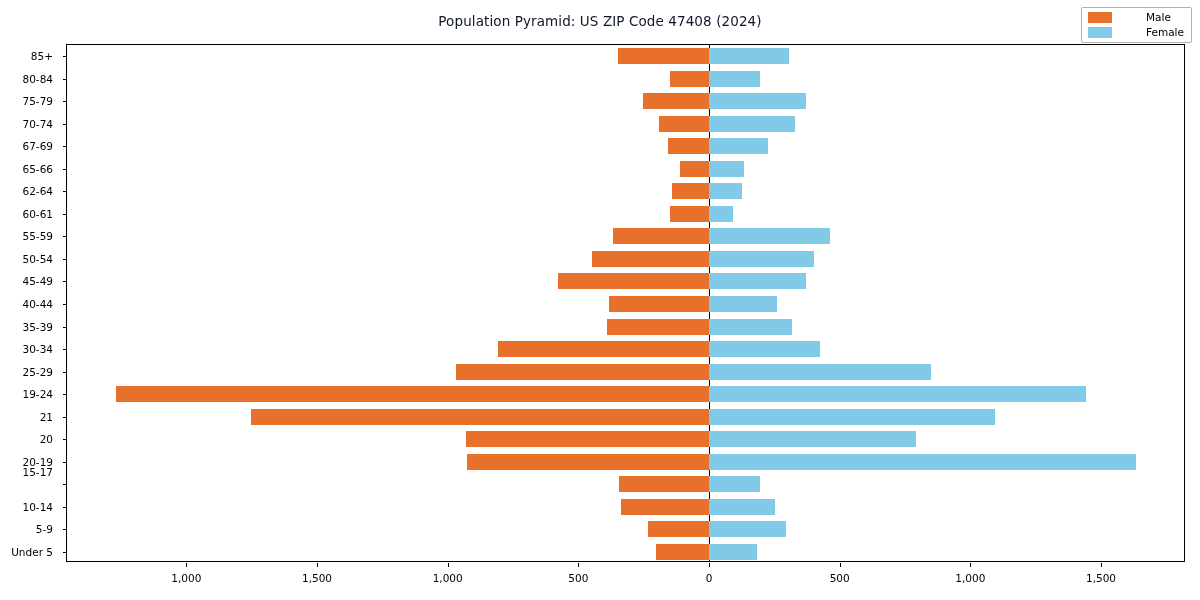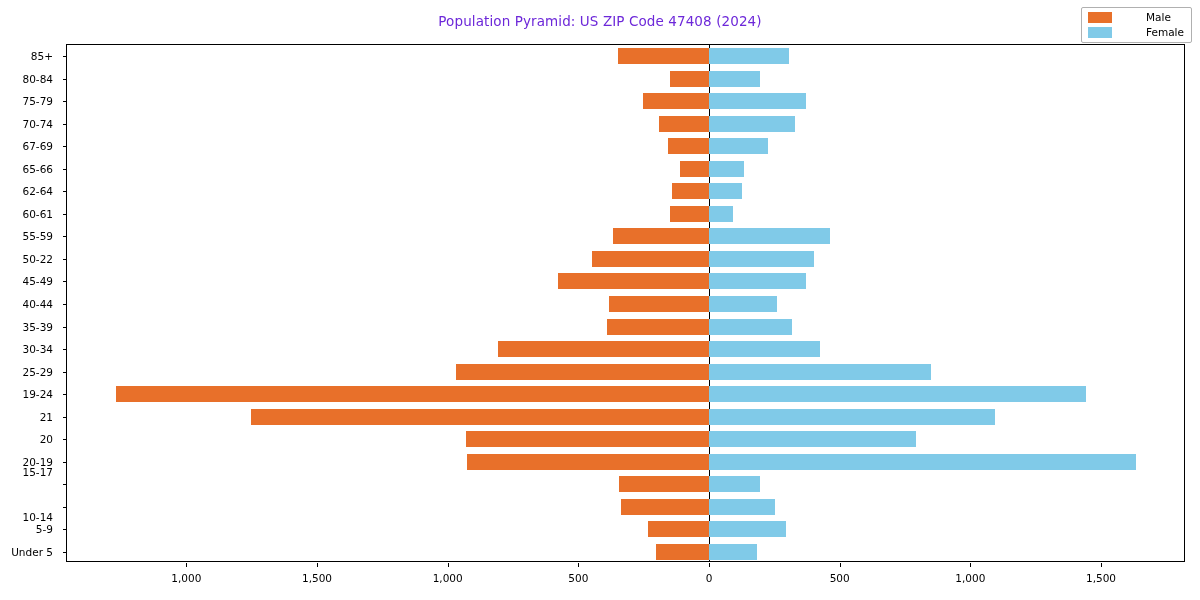--- a/index.html
+++ b/index.html
@@ -5,21 +5,21 @@
   html,body{margin:0;padding:0;}
   body{
     width:1200px;height:600px;background:#ffffff;
     font-family:"DejaVu Sans","Liberation Sans",sans-serif;
     color:#000;overflow:hidden;position:relative;
   }
   #figure{position:absolute;left:0;top:0;width:1200px;height:600px;}
 
   #chart-title{
     position:absolute;left:0;top:13px;width:1200px;text-align:center;
-    font-size:13.5px;color:#6d28d9;letter-spacing:.1px;
+    font-size:13.5px;color:#0f172a;letter-spacing:.1px;
   }
 
   
   #plot-area{
     position:absolute;left:66px;top:44px;width:1119px;height:518px;
     border:1.1px solid #000;box-sizing:border-box;background:#fff;
   }
   #zero-line{
     position:absolute;left:642px;top:0;width:1.2px;height:100%;
     background:#000;
@@ -126,21 +126,21 @@
         <div class="ytick-label" style="top: 101.348px;">67-69</div>
         <div class="ytick-mark" style="top: 123.87px;"></div>
         <div class="ytick-label" style="top: 123.87px;">65-66</div>
         <div class="ytick-mark" style="top: 146.391px;"></div>
         <div class="ytick-label" style="top: 146.391px;">62-64</div>
         <div class="ytick-mark" style="top: 168.913px;"></div>
         <div class="ytick-label" style="top: 168.913px;">60-61</div>
         <div class="ytick-mark" style="top: 191.435px;"></div>
         <div class="ytick-label" style="top: 191.435px;">55-59</div>
         <div class="ytick-mark" style="top: 213.957px;"></div>
-        <div class="ytick-label" style="top: 213.957px;">50-22</div>
+        <div class="ytick-label" style="top: 213.957px;">50-54</div>
         <div class="ytick-mark" style="top: 236.478px;"></div>
         <div class="ytick-label" style="top: 236.478px;">45-49</div>
         <div class="ytick-mark" style="top: 259px;"></div>
         <div class="ytick-label" style="top: 259px;">40-44</div>
         <div class="ytick-mark" style="top: 281.522px;"></div>
         <div class="ytick-label" style="top: 281.522px;">35-39</div>
         <div class="ytick-mark" style="top: 304.043px;"></div>
         <div class="ytick-label" style="top: 304.043px;">30-34</div>
         <div class="ytick-mark" style="top: 326.565px;"></div>
         <div class="ytick-label" style="top: 326.565px;">25-29</div>
@@ -148,21 +148,21 @@
         <div class="ytick-label" style="top: 349.087px;">19-24</div>
         <div class="ytick-mark" style="top: 371.609px;"></div>
         <div class="ytick-label" style="top: 371.609px;">21</div>
         <div class="ytick-mark" style="top: 394.13px;"></div>
         <div class="ytick-label" style="top: 394.13px;">20</div>
         <div class="ytick-mark" style="top: 416.652px;"></div>
         <div class="ytick-label" style="top: 416.652px;">20-19</div>
         <div class="ytick-mark" style="top: 439.174px;"></div>
         <div class="ytick-label" style="top: 427px;">15-17</div>
         <div class="ytick-mark" style="top: 461.696px;"></div>
-        <div class="ytick-label" style="top: 461.696px; margin-top: 10px;">10-14</div>
+        <div class="ytick-label" style="top: 461.696px;">10-14</div>
         <div class="ytick-mark" style="top: 484.217px;"></div>
         <div class="ytick-label" style="top: 484.217px;">5-9</div>
         <div class="ytick-mark" style="top: 506.739px;"></div>
         <div class="ytick-label" style="top: 506.739px;">Under 5</div>
       </div>
     <div id="xaxis-layer">
         <div class="xtick-mark" style="left: 119.333px;"></div>
         <div class="xtick-label" style="left: 119.333px;">1,000</div>
         <div class="xtick-mark" style="left: 250px;"></div>
         <div class="xtick-label" style="left: 250px;">1,500</div>

